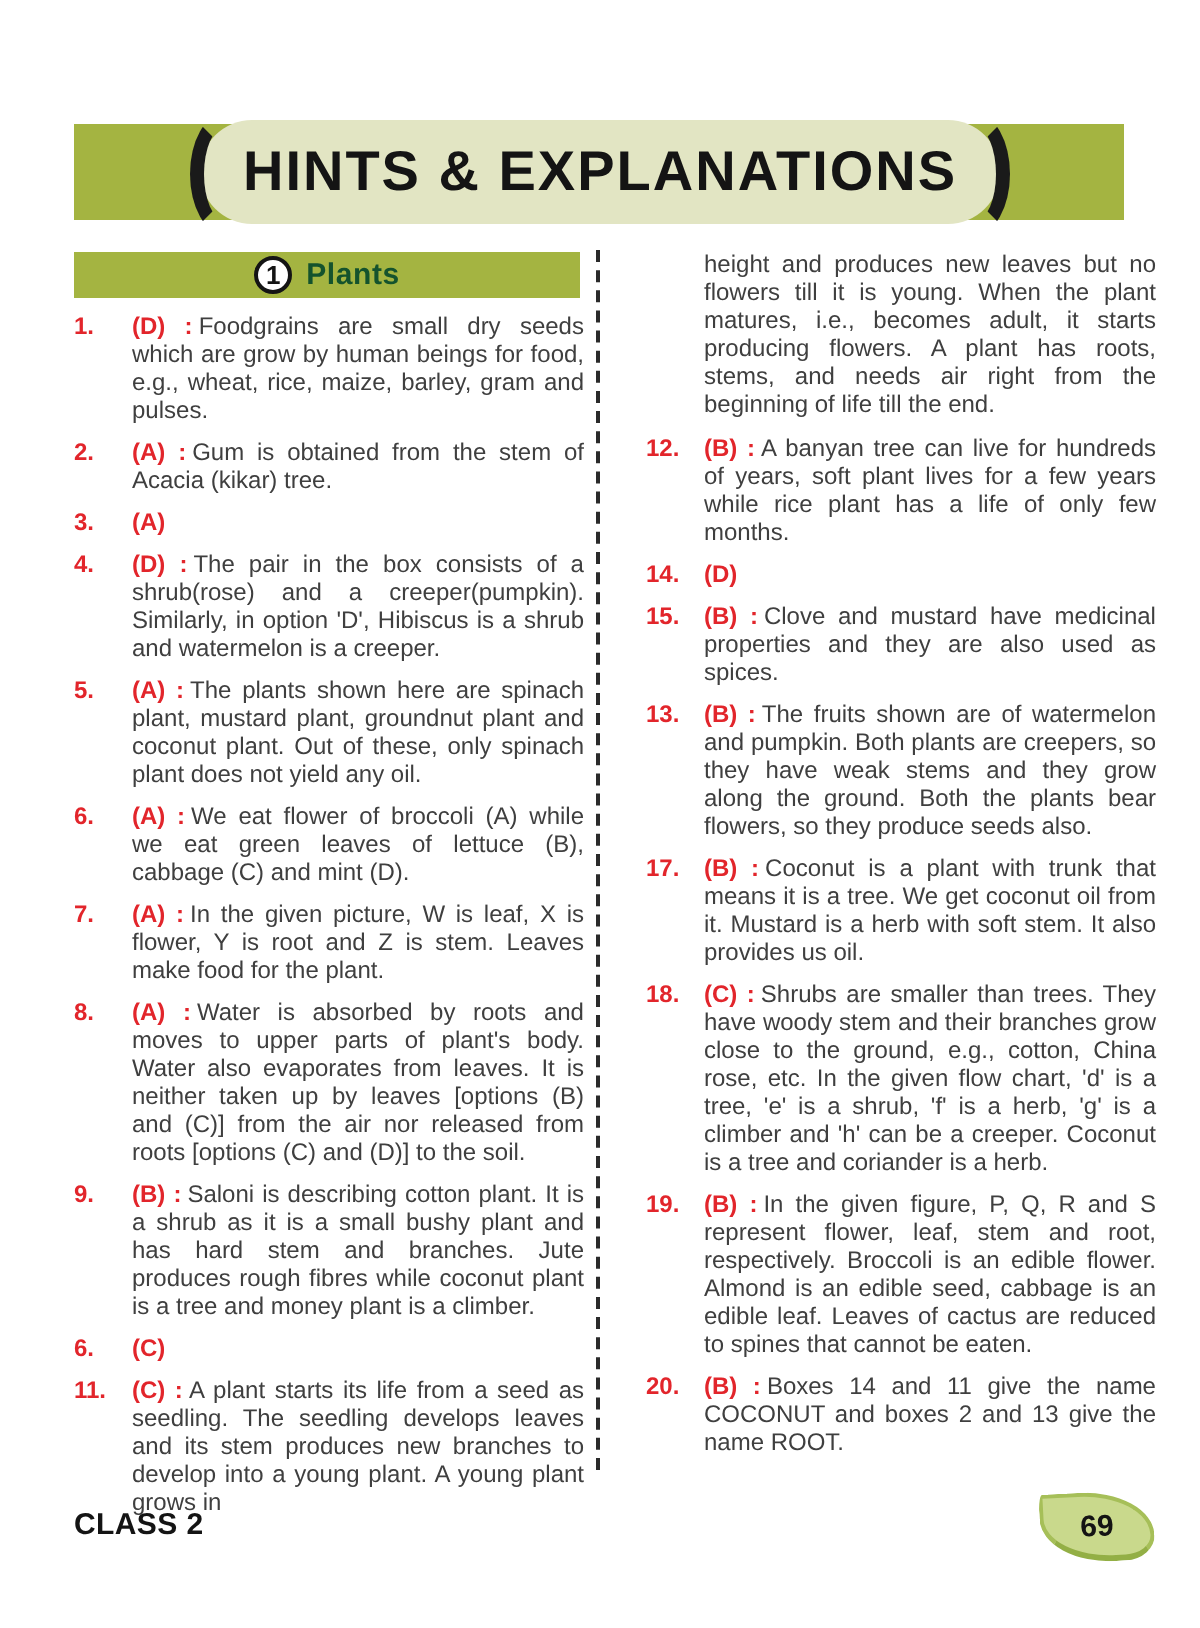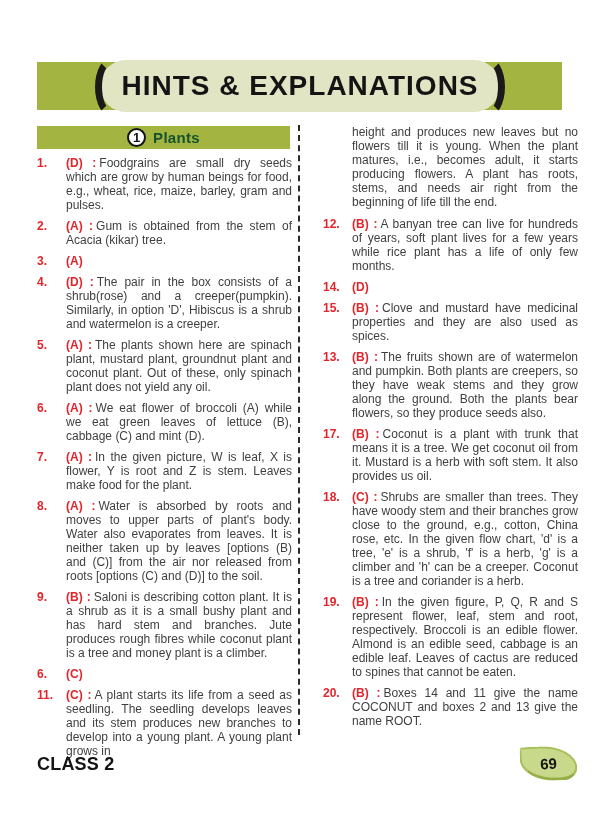--- a/index.html
+++ b/index.html
@@ -25,21 +25,21 @@
   .col-right { left:323px; top:125px; }
   .item { position:relative; padding-left:29px; text-align:justify; font-size:12px; line-height:14px; color:#3f3f3f; margin-bottom:7px; }
   .item.cont { margin-bottom:8px; }
   .num { position:absolute; left:0; top:0; color:#e2252b; font-weight:bold; }
   .ans { color:#e2252b; font-weight:bold; padding-right:3px; }
 
   
   .divider { position:absolute; left:298px; top:125px; height:610px; width:0; border-left:2px dashed #2a2a2a; }
 
   
-  .footer-class { position:absolute; left:37px; top:754px; font-size:18px; font-weight:bold; color:#141414; letter-spacing:0.2px;text-align:center; }
+  .footer-class { position:absolute; left:37px; top:754px; font-size:15px; font-weight:bold; color:#141414; letter-spacing:0.2px;text-align:center; }
   .leaf { position:absolute; left:520px; top:746px; width:57px; height:35px; background:#c9d98c; border:2px solid #a6bf58; border-bottom:3px solid #93af45; border-radius: 4% 75% 30% 75% / 30% 75% 40% 75%; transform:rotate(-3deg); display:flex; align-items:center; justify-content:center; }
   .leaf-num { font-size:15px; font-weight:bold; color:#141414; }
 </style>
 </head>
 <body>
 
 <div class="page">
 
   <div class="header-bar">
     <div class="header-pill">

